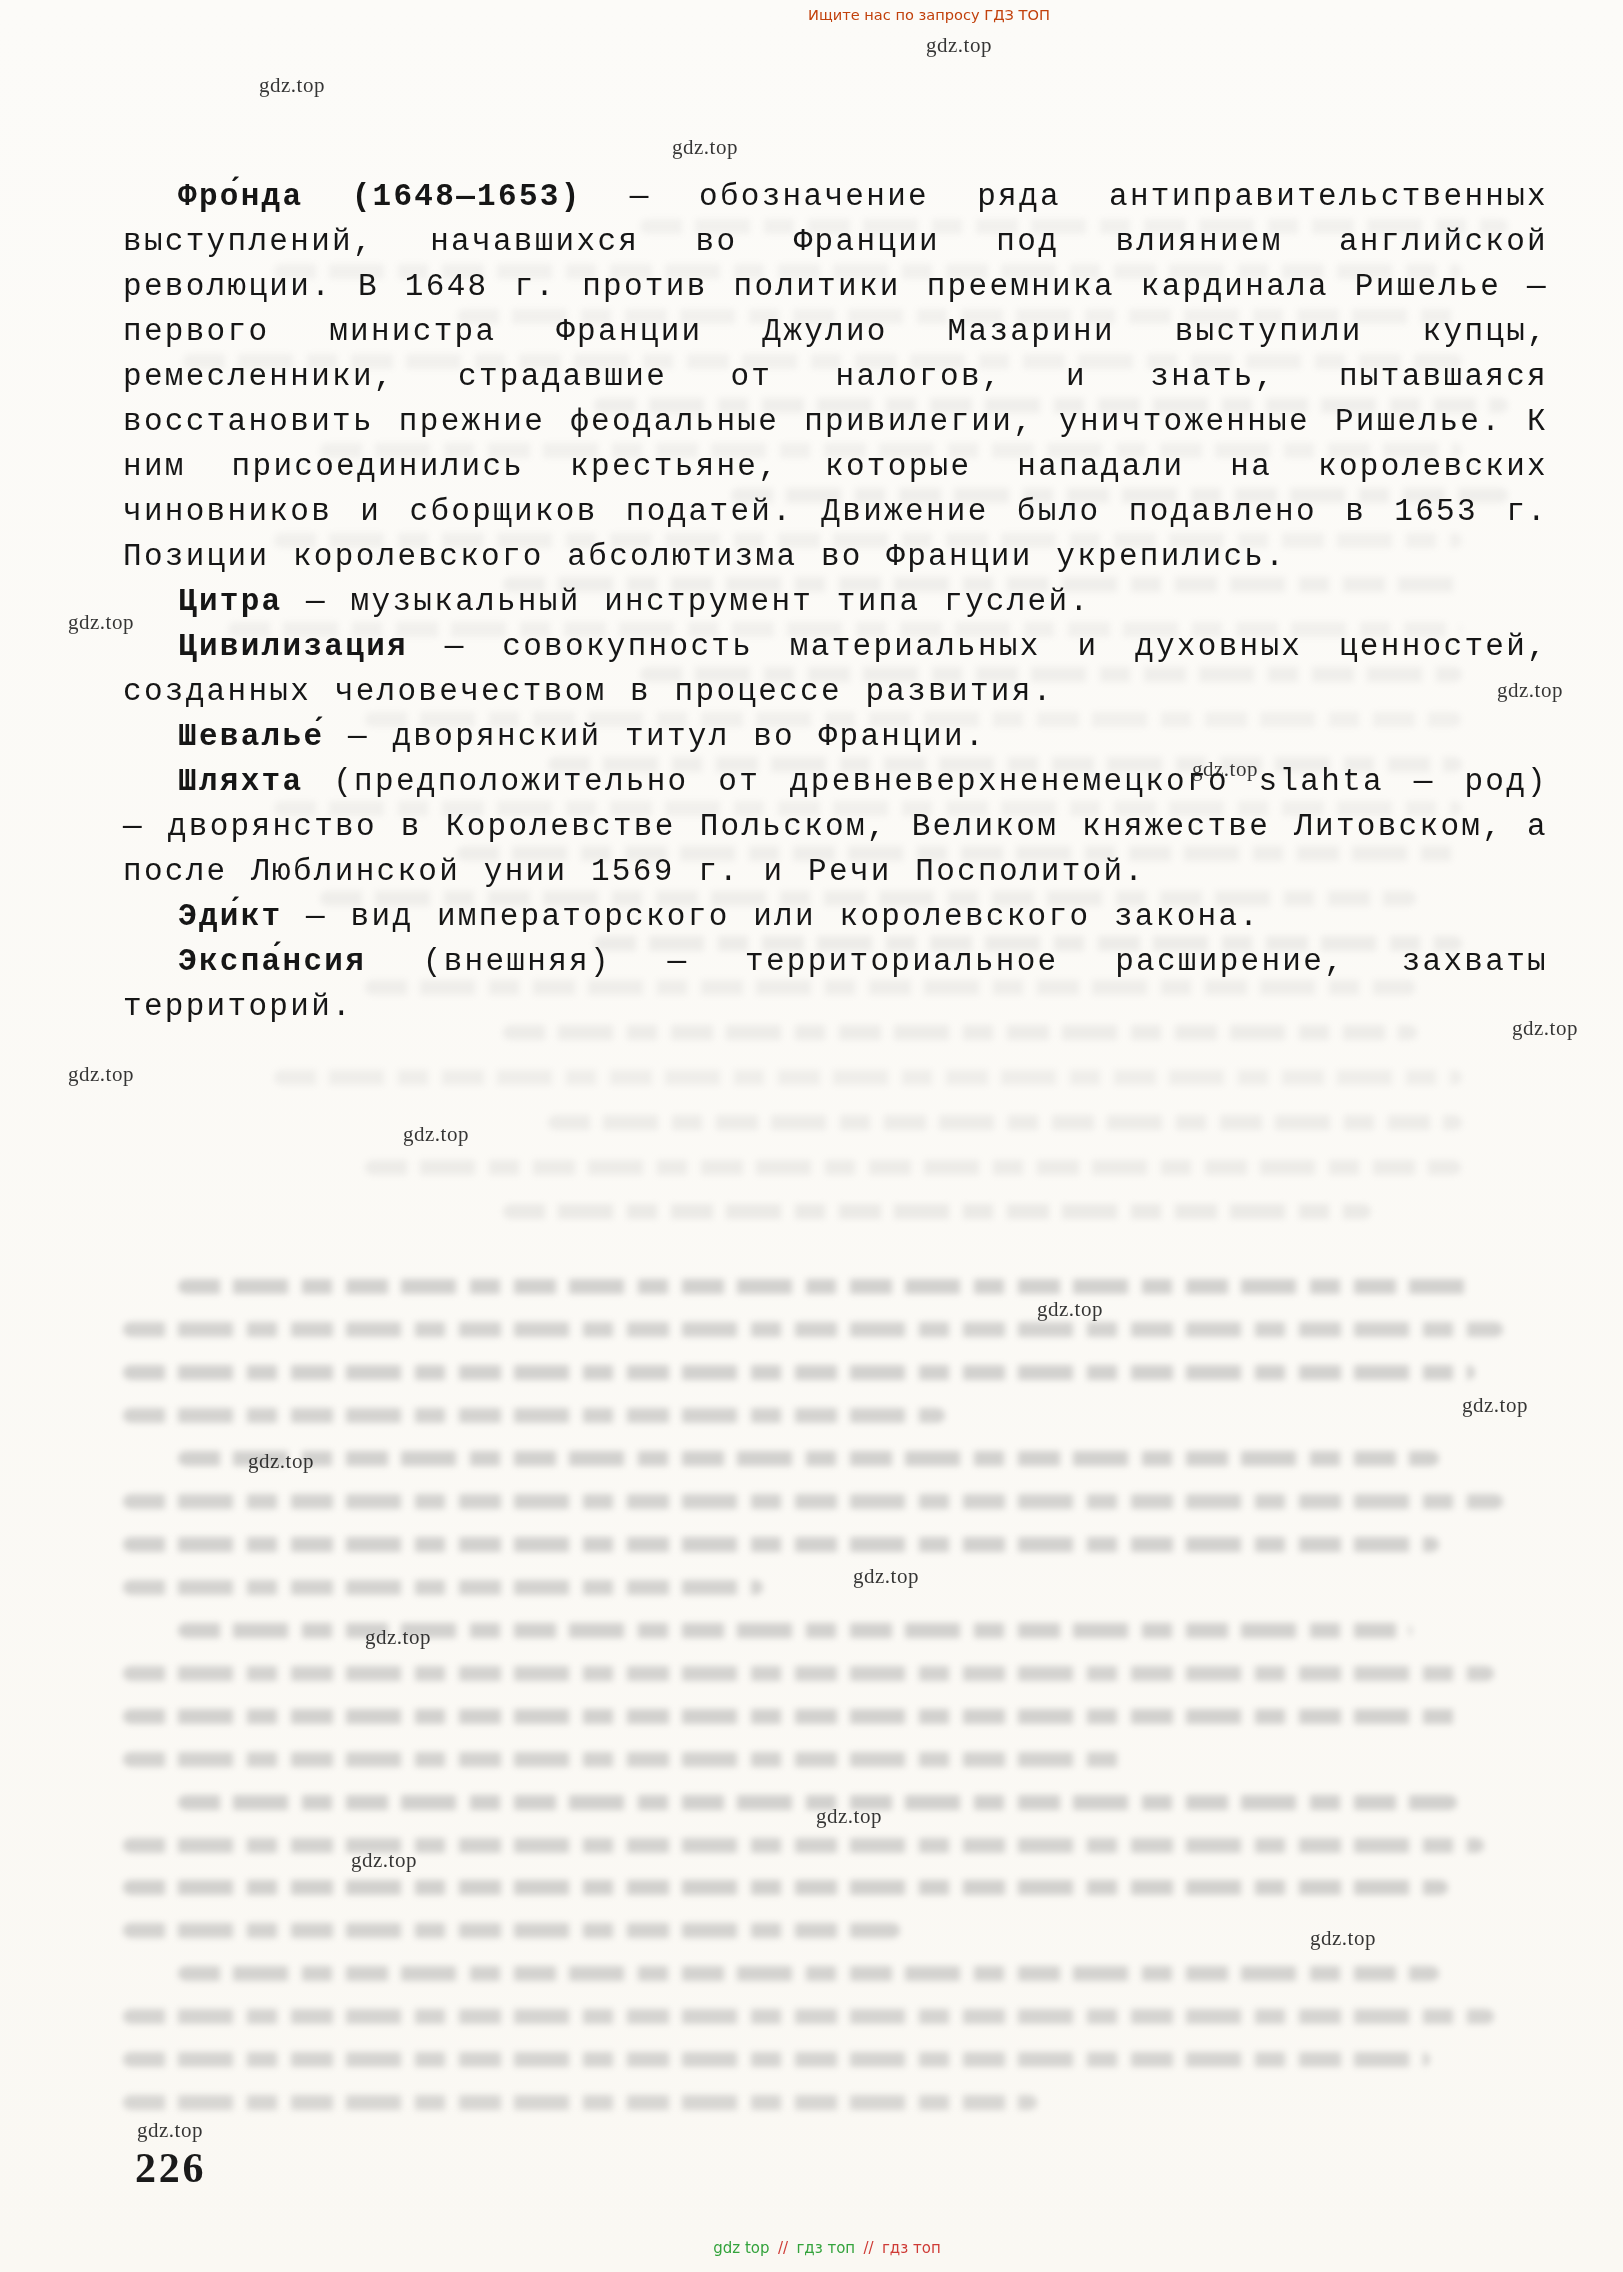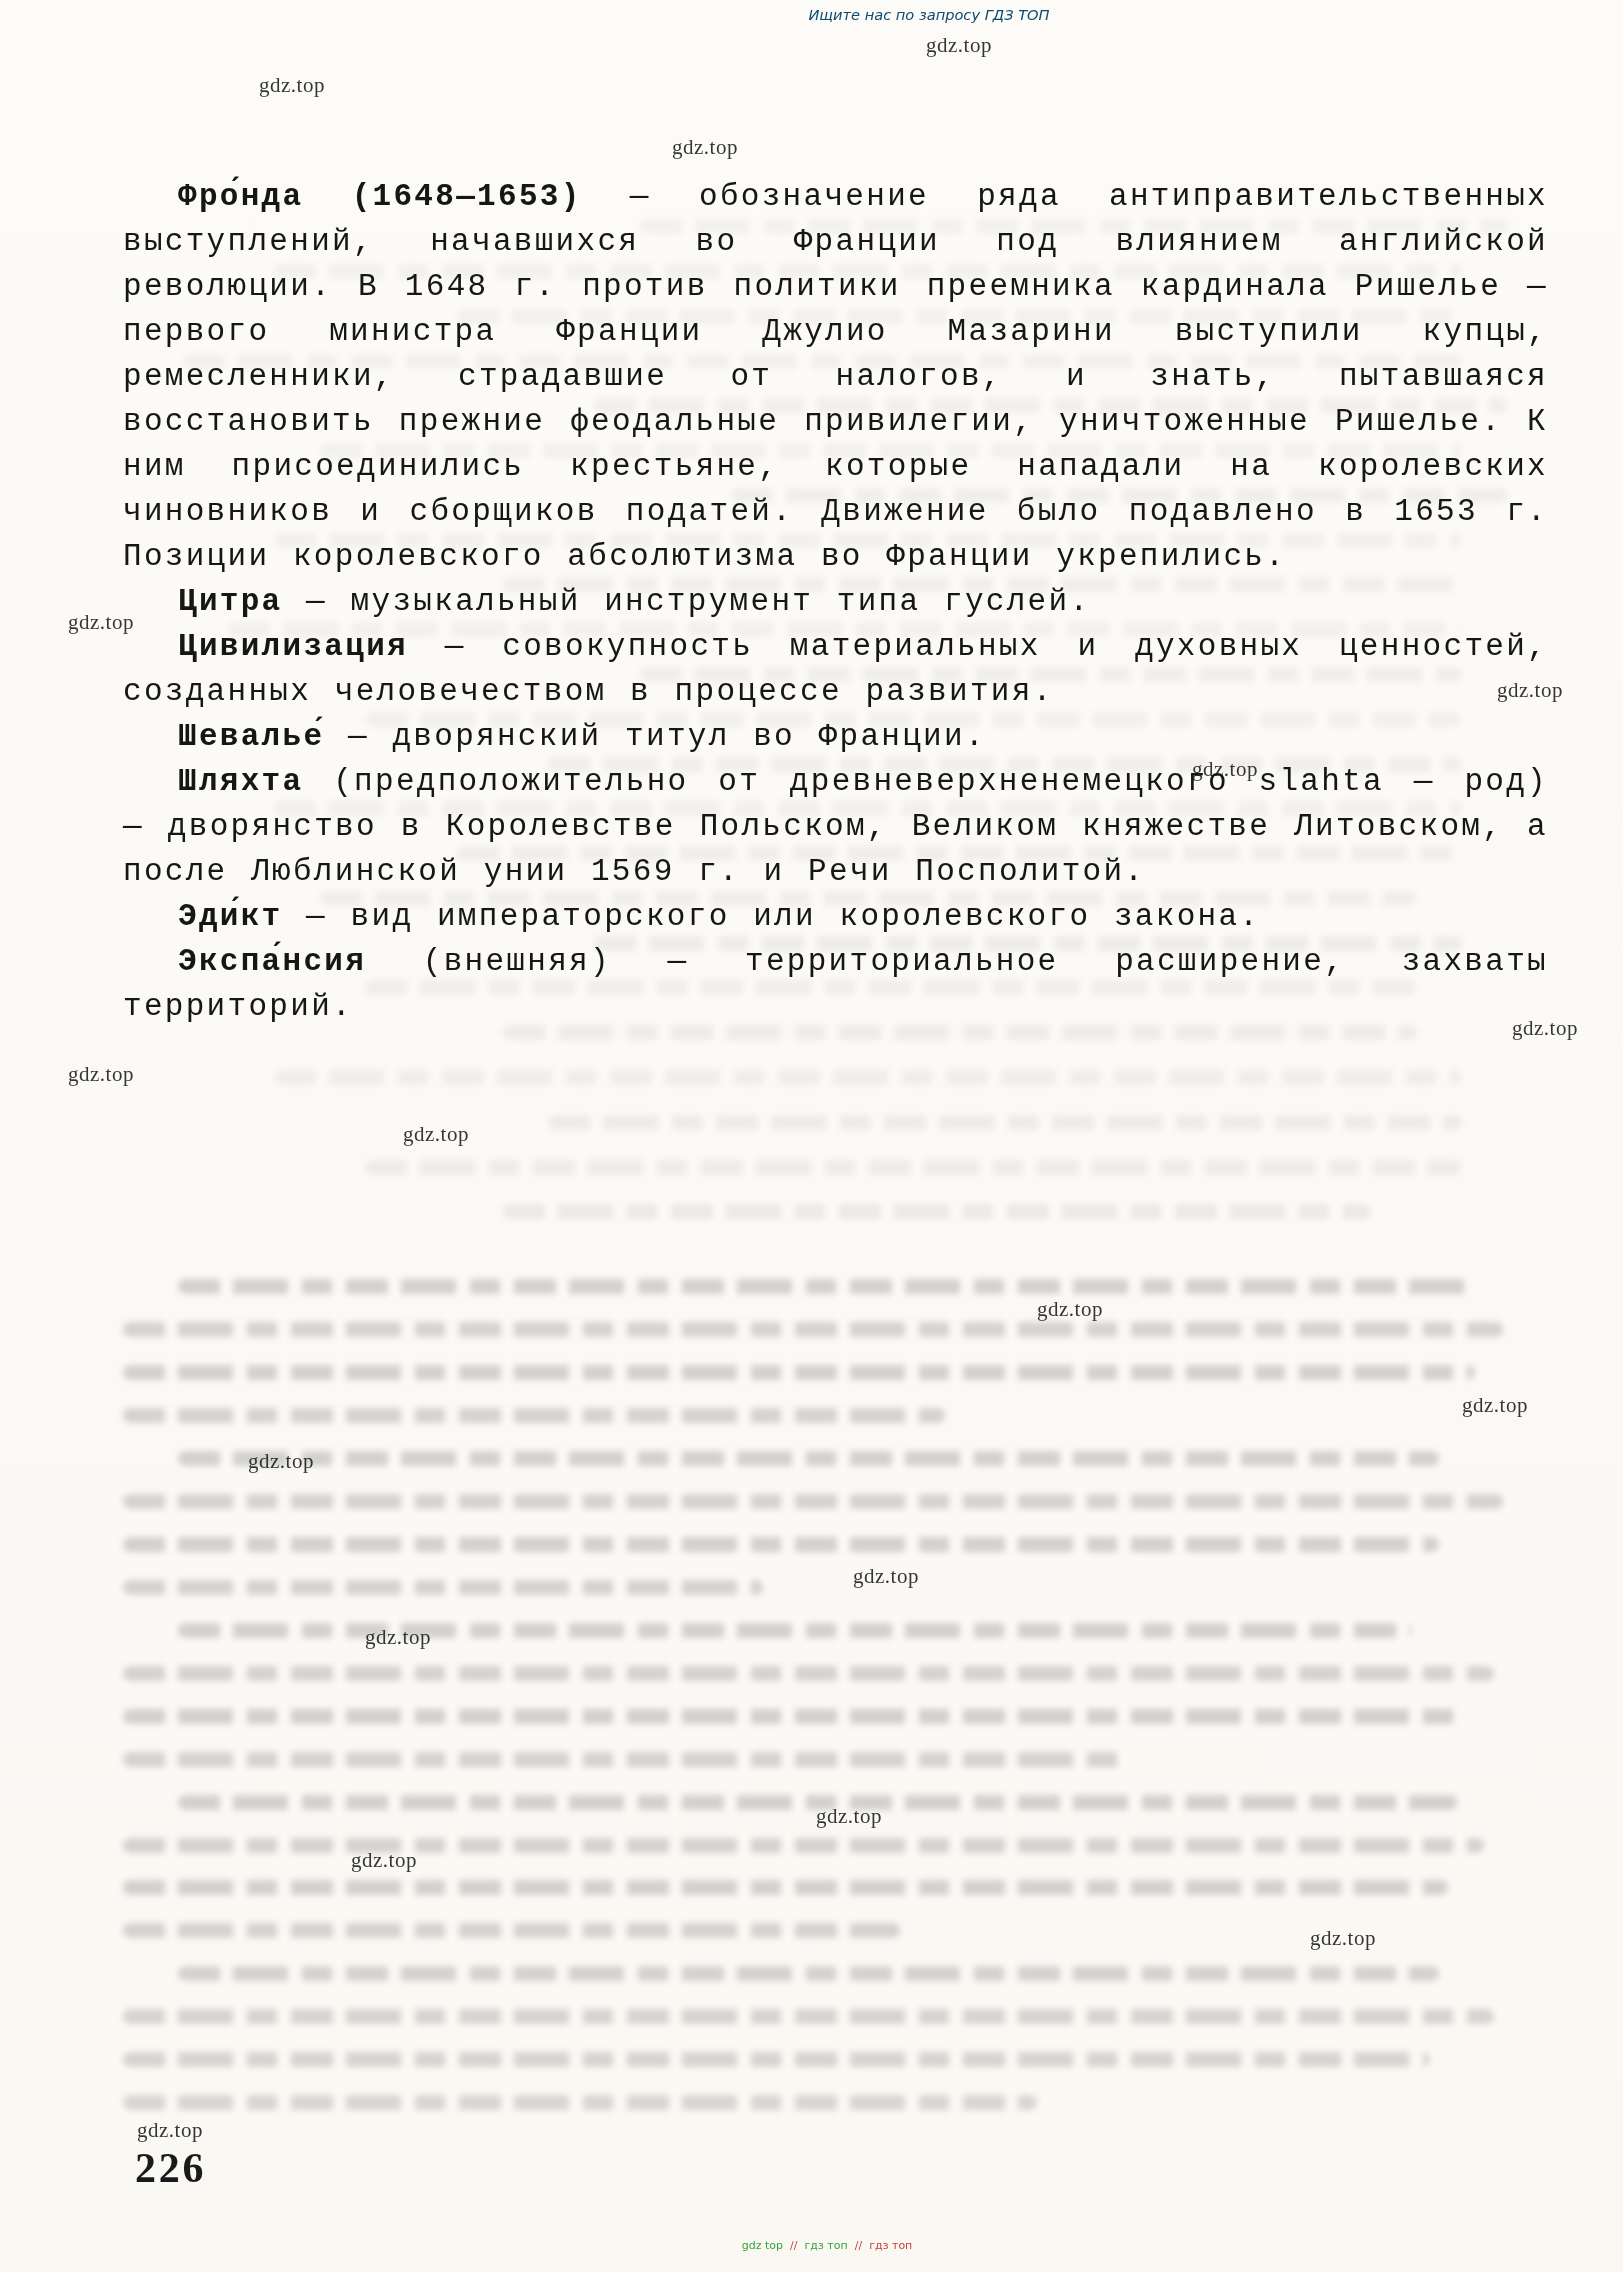--- a/index.html
+++ b/index.html
@@ -38,21 +38,21 @@
   .entry b{font-weight:bold;}
 
   #page-number{
     position:absolute;left:135px;top:2144px;z-index:2;
     font-family:"Liberation Serif",serif;font-size:42px;font-weight:600;
     letter-spacing:2.7px;color:#1a1a1a;
   }
 
   #footer-line{
     position:absolute;left:827px;top:2239px;transform:translateX(-50%);
-    font-family:"DejaVu Sans",sans-serif;font-size:11px;z-index:5;white-space:nowrap;
+    font-family:"DejaVu Sans",sans-serif;font-size:15px;z-index:5;white-space:nowrap;
   }
   #footer-line span{margin:0 1.8px;}
 
   
   #ghost-layer{position:absolute;inset:0;z-index:1;pointer-events:none;}
   .ghost-line{
     position:absolute;height:14.6px;border-radius:7.3px;
     background-image:repeating-linear-gradient(90deg,
       #9a9a9a 0 42px, transparent 42px 55px,
       #9a9a9a 55px 110px, transparent 110px 124px,
@@ -104,21 +104,21 @@
     <div class="ghost-line" style="top: 1795px; left: 178px; width: 1279px; opacity: 0.42;"></div>
     <div class="ghost-line" style="top: 1838px; left: 123px; width: 1361px; opacity: 0.4;"></div>
     <div class="ghost-line" style="top: 1880px; left: 123px; width: 1325px; opacity: 0.42;"></div>
     <div class="ghost-line" style="top: 1923px; left: 123px; width: 777px; opacity: 0.4;"></div>
     <div class="ghost-line" style="top: 1966px; left: 178px; width: 1261px; opacity: 0.4;"></div>
     <div class="ghost-line" style="top: 2009px; left: 123px; width: 1371px; opacity: 0.38;"></div>
     <div class="ghost-line" style="top: 2052px; left: 123px; width: 1307px; opacity: 0.38;"></div>
     <div class="ghost-line" style="top: 2095px; left: 123px; width: 914px; opacity: 0.36;"></div>
   </div>
 
-<div id="promo-top" style="color: #0c4a6e; font-style: italic;">Ищите нас по запросу ГДЗ ТОП</div>
+<div id="promo-top" style="color: #c2410c;">Ищите нас по запросу ГДЗ ТОП</div>
 
 <span class="wm" id="wm-top-center">gdz.top</span>
 <span class="wm" style="left:259px;top:73px">gdz.top</span>
 <span class="wm" style="left:672px;top:135px">gdz.top</span>
 <span class="wm" style="left:68px;top:610px">gdz.top</span>
 <span class="wm" style="left:1497px;top:678px">gdz.top</span>
 <span class="wm" style="left:1192px;top:757px">gdz.top</span>
 <span class="wm" style="left:1512px;top:1016px">gdz.top</span>
 <span class="wm" style="left:68px;top:1062px">gdz.top</span>
 <span class="wm" style="left:403px;top:1122px">gdz.top</span>

